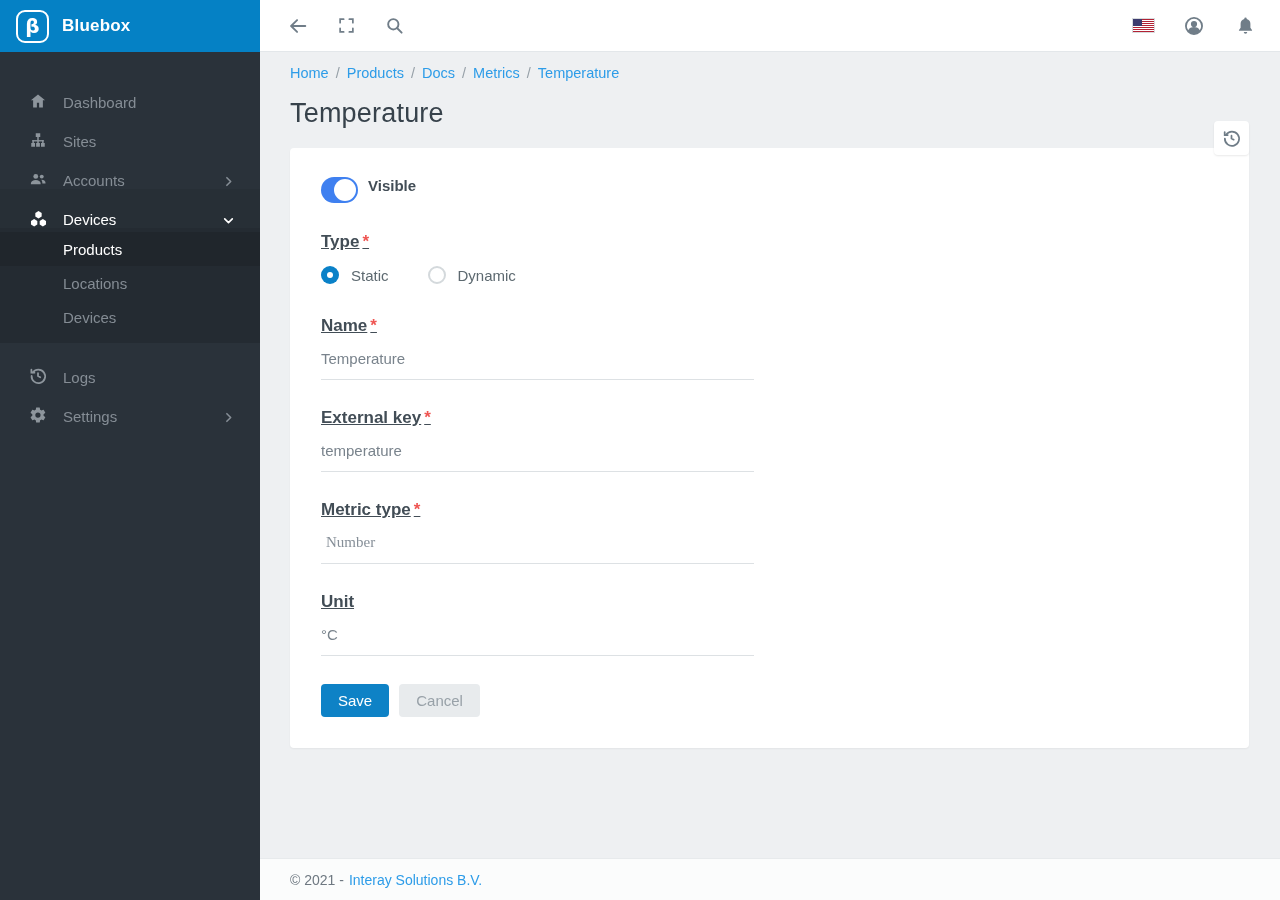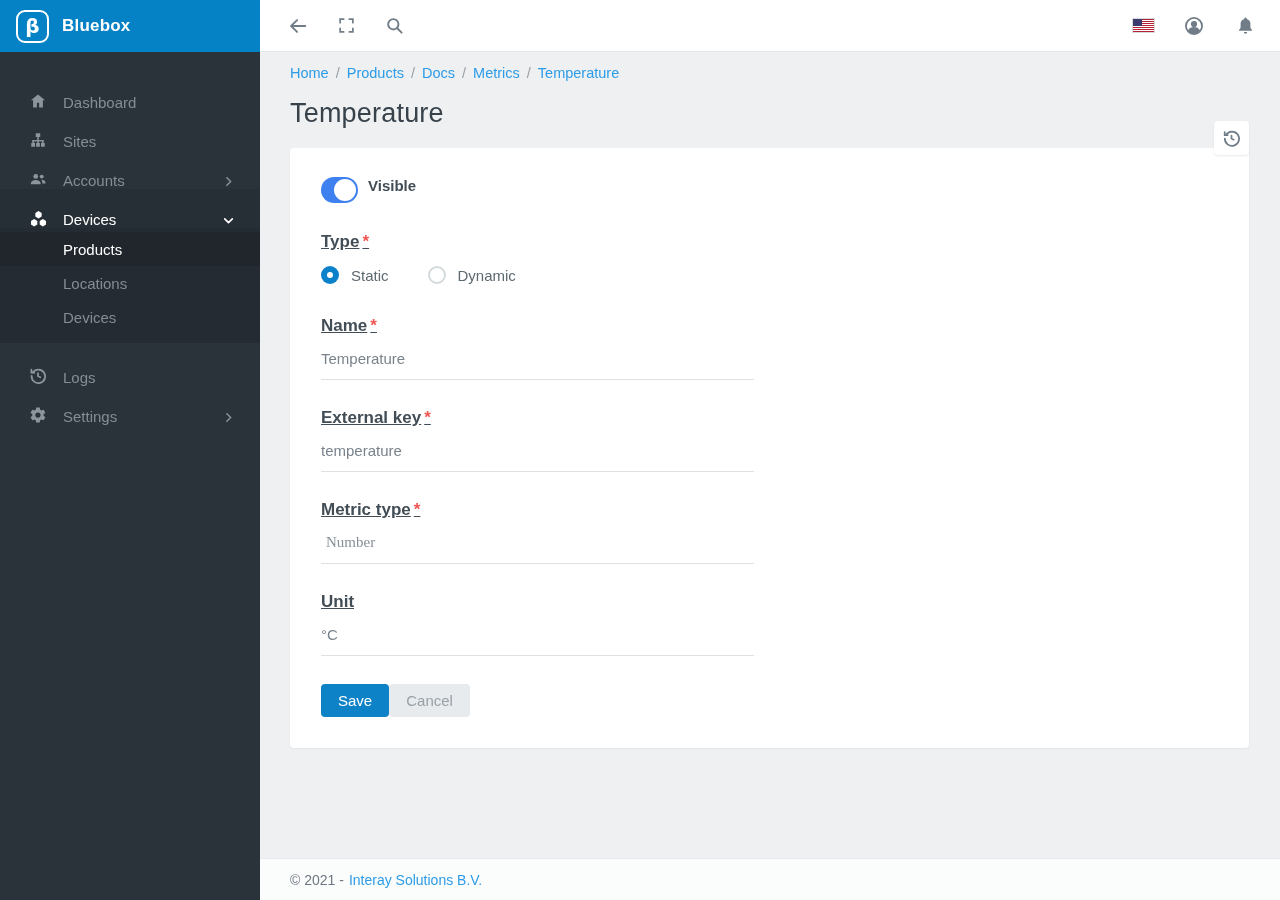--- a/index.html
+++ b/index.html
@@ -49,21 +49,21 @@
   .field-label { display:block; font-size:17px; font-weight:bold; color:#424d56; margin-bottom:14px;text-decoration:underline; }
   .req { color:#ef5552; margin-left:3px; }
   .field-input { font-size:15px; color:#79838c; padding-bottom:12px; border-bottom:1px solid #dde1e4; cursor:text; }
   .field-input.select { padding-left:5px; color:#868f98; cursor:pointer;font-family:Liberation Serif, serif; }
   .radio-row { display:flex; align-items:center; gap:24px; margin-top:2px; padding-bottom:4px; }
   .radio { display:flex; align-items:center; gap:12px; cursor:pointer; margin-right:15px; }
   .radio-circle { width:18px; height:18px; border-radius:50%; border:2px solid #d4d9dc; background:#fff; position:relative; }
   .radio.selected .radio-circle { border:none; background:#0a81c8; }
   .radio.selected .radio-circle::after { content:""; position:absolute; top:6px; left:6px; width:6px; height:6px; border-radius:50%; background:#fff; }
   .radio-label { font-size:15px; color:#5d6970; }
-  .btn-row { display:flex; gap:0; margin-top:25px; }
+  .btn-row { display:flex; gap:10px; margin-top:25px; }
   .btn { height:33px; padding:0 17px; border:none; border-radius:4px; font-size:15px; font-family:"Liberation Sans",sans-serif; cursor:pointer; }
   .btn-save { background:#0e82c6; color:#ffffff; }
   .btn-cancel { background:#e8ebed; color:#98a1a8; }
 
   .footer { height:42px; background:#fbfcfc; border-top:1px solid #e7eaec; display:flex; align-items:center; padding-left:30px; font-size:14px; color:#6e7881; }
   .footer a { color:#2d9ce8; text-decoration:none; margin-left:5px; cursor:pointer; }
   svg { display:block; }
 </style>
 </head>
 <body>

